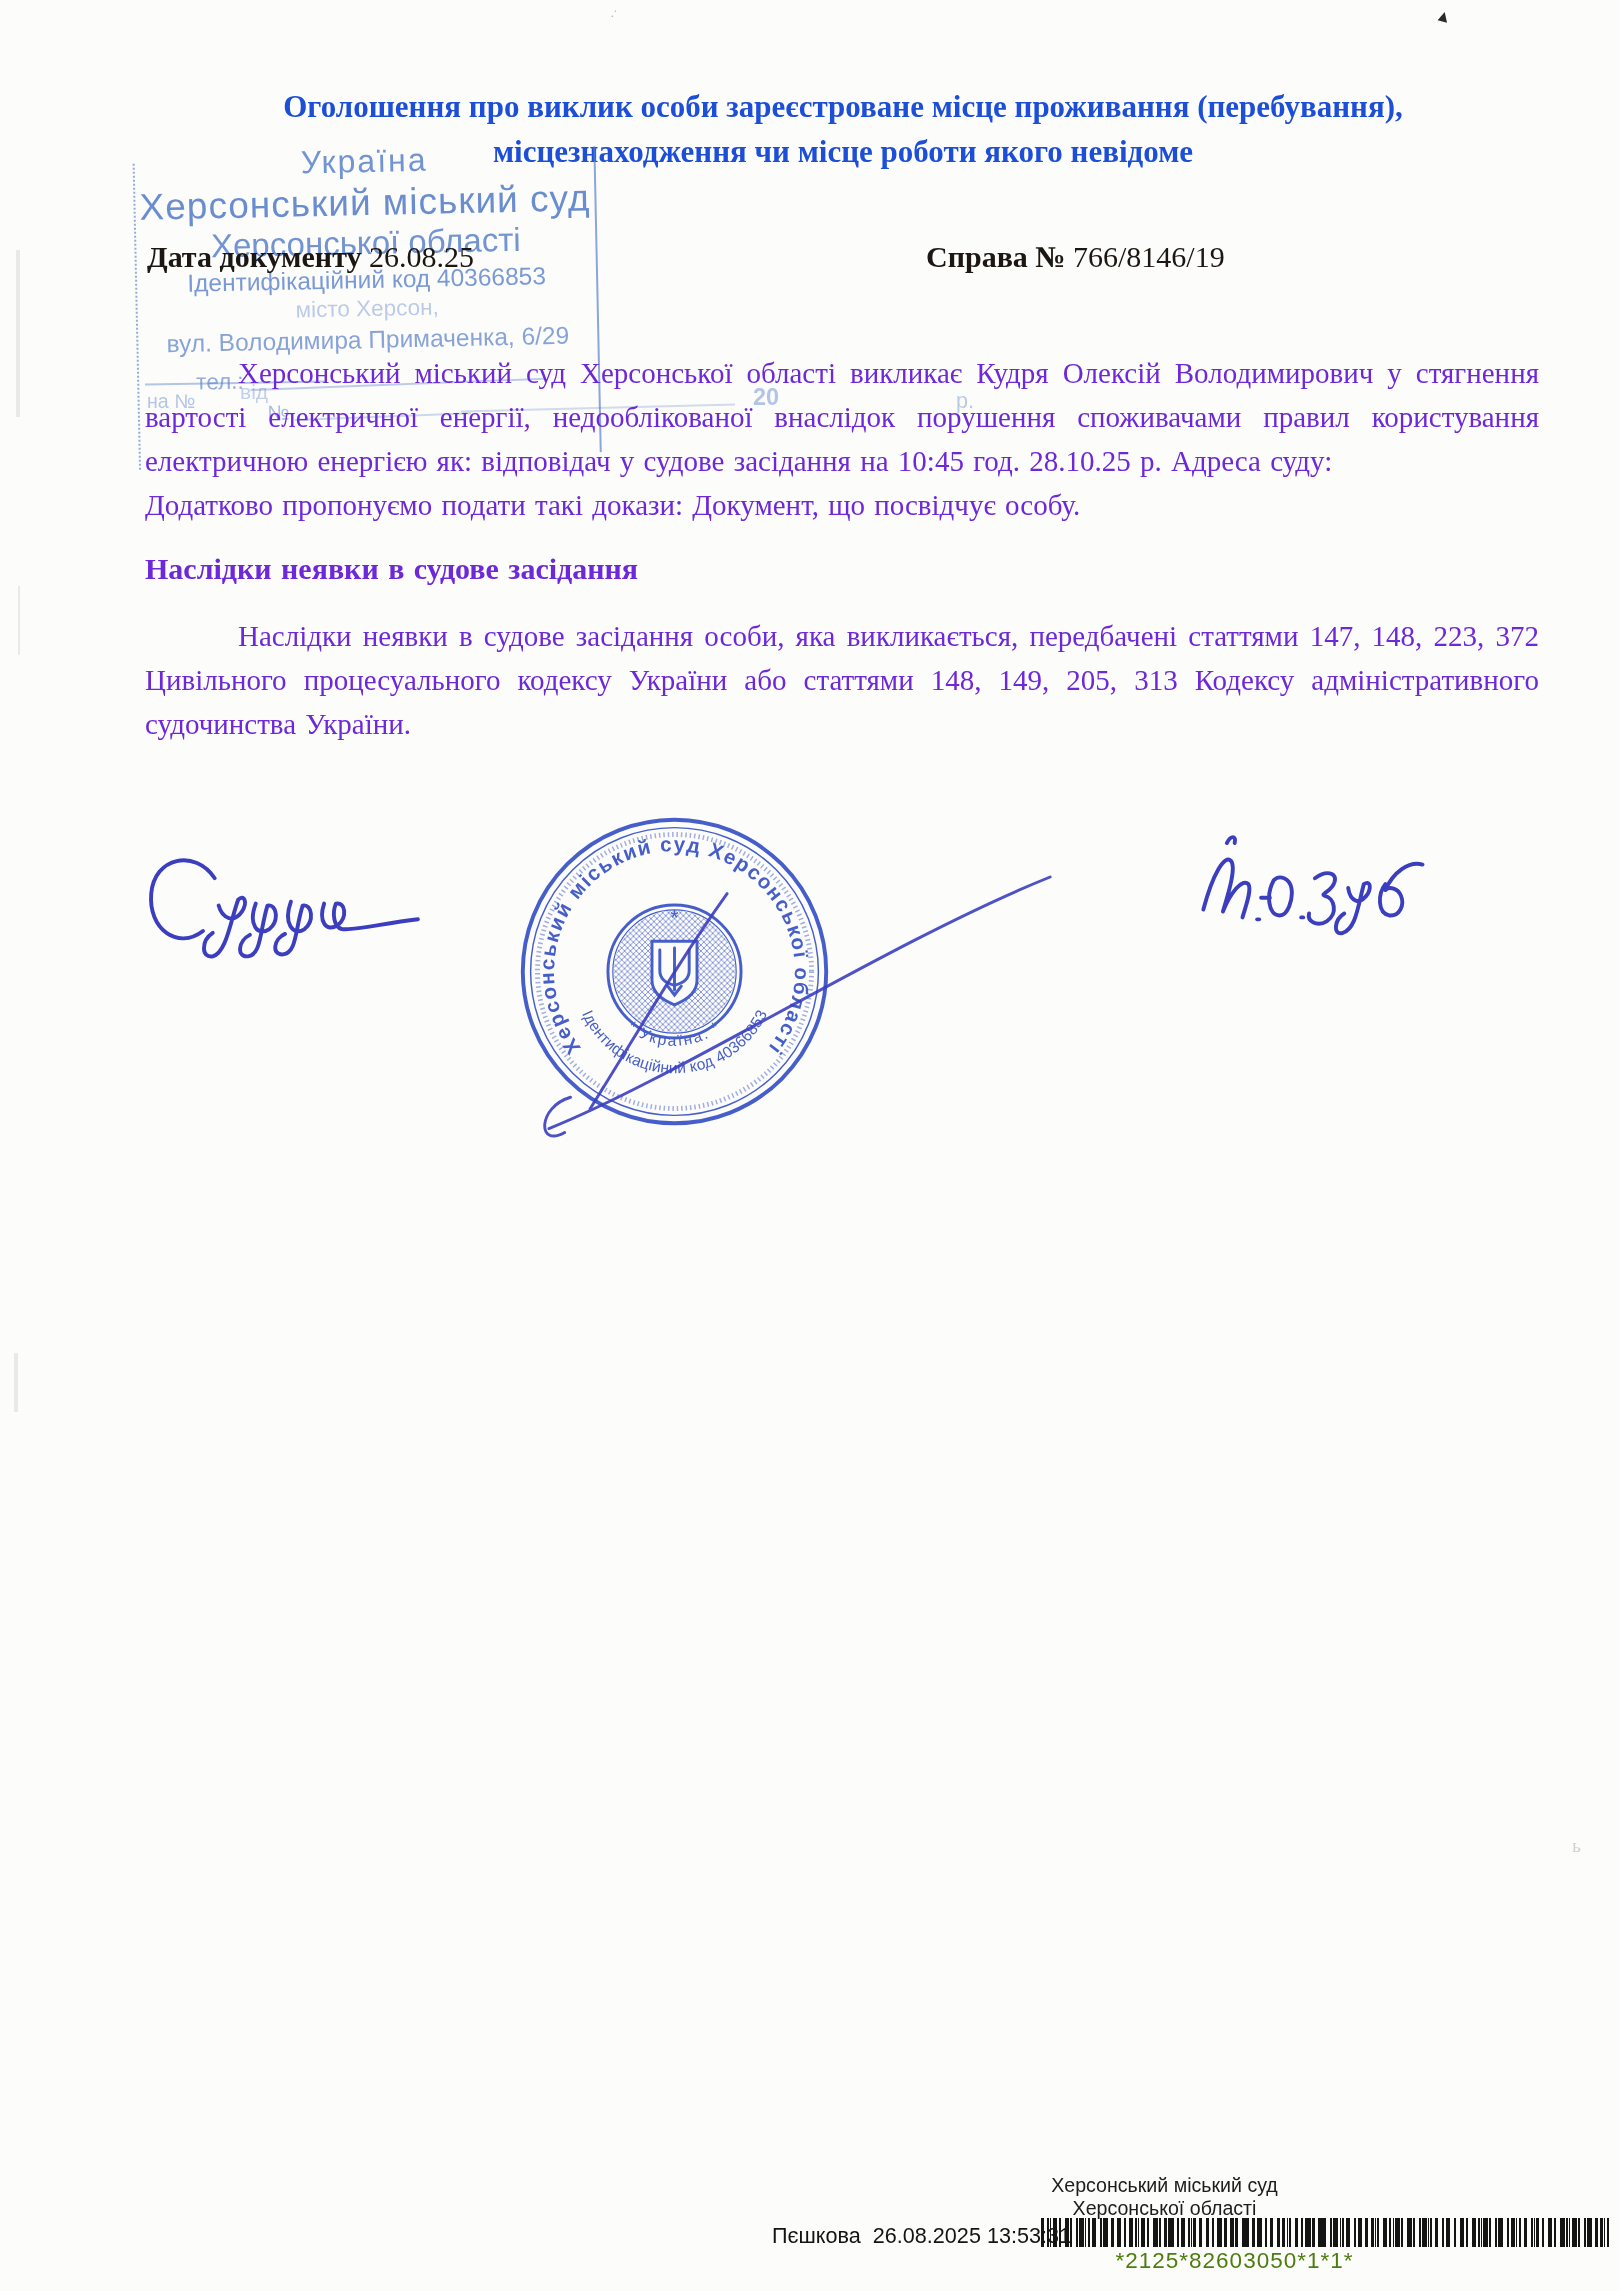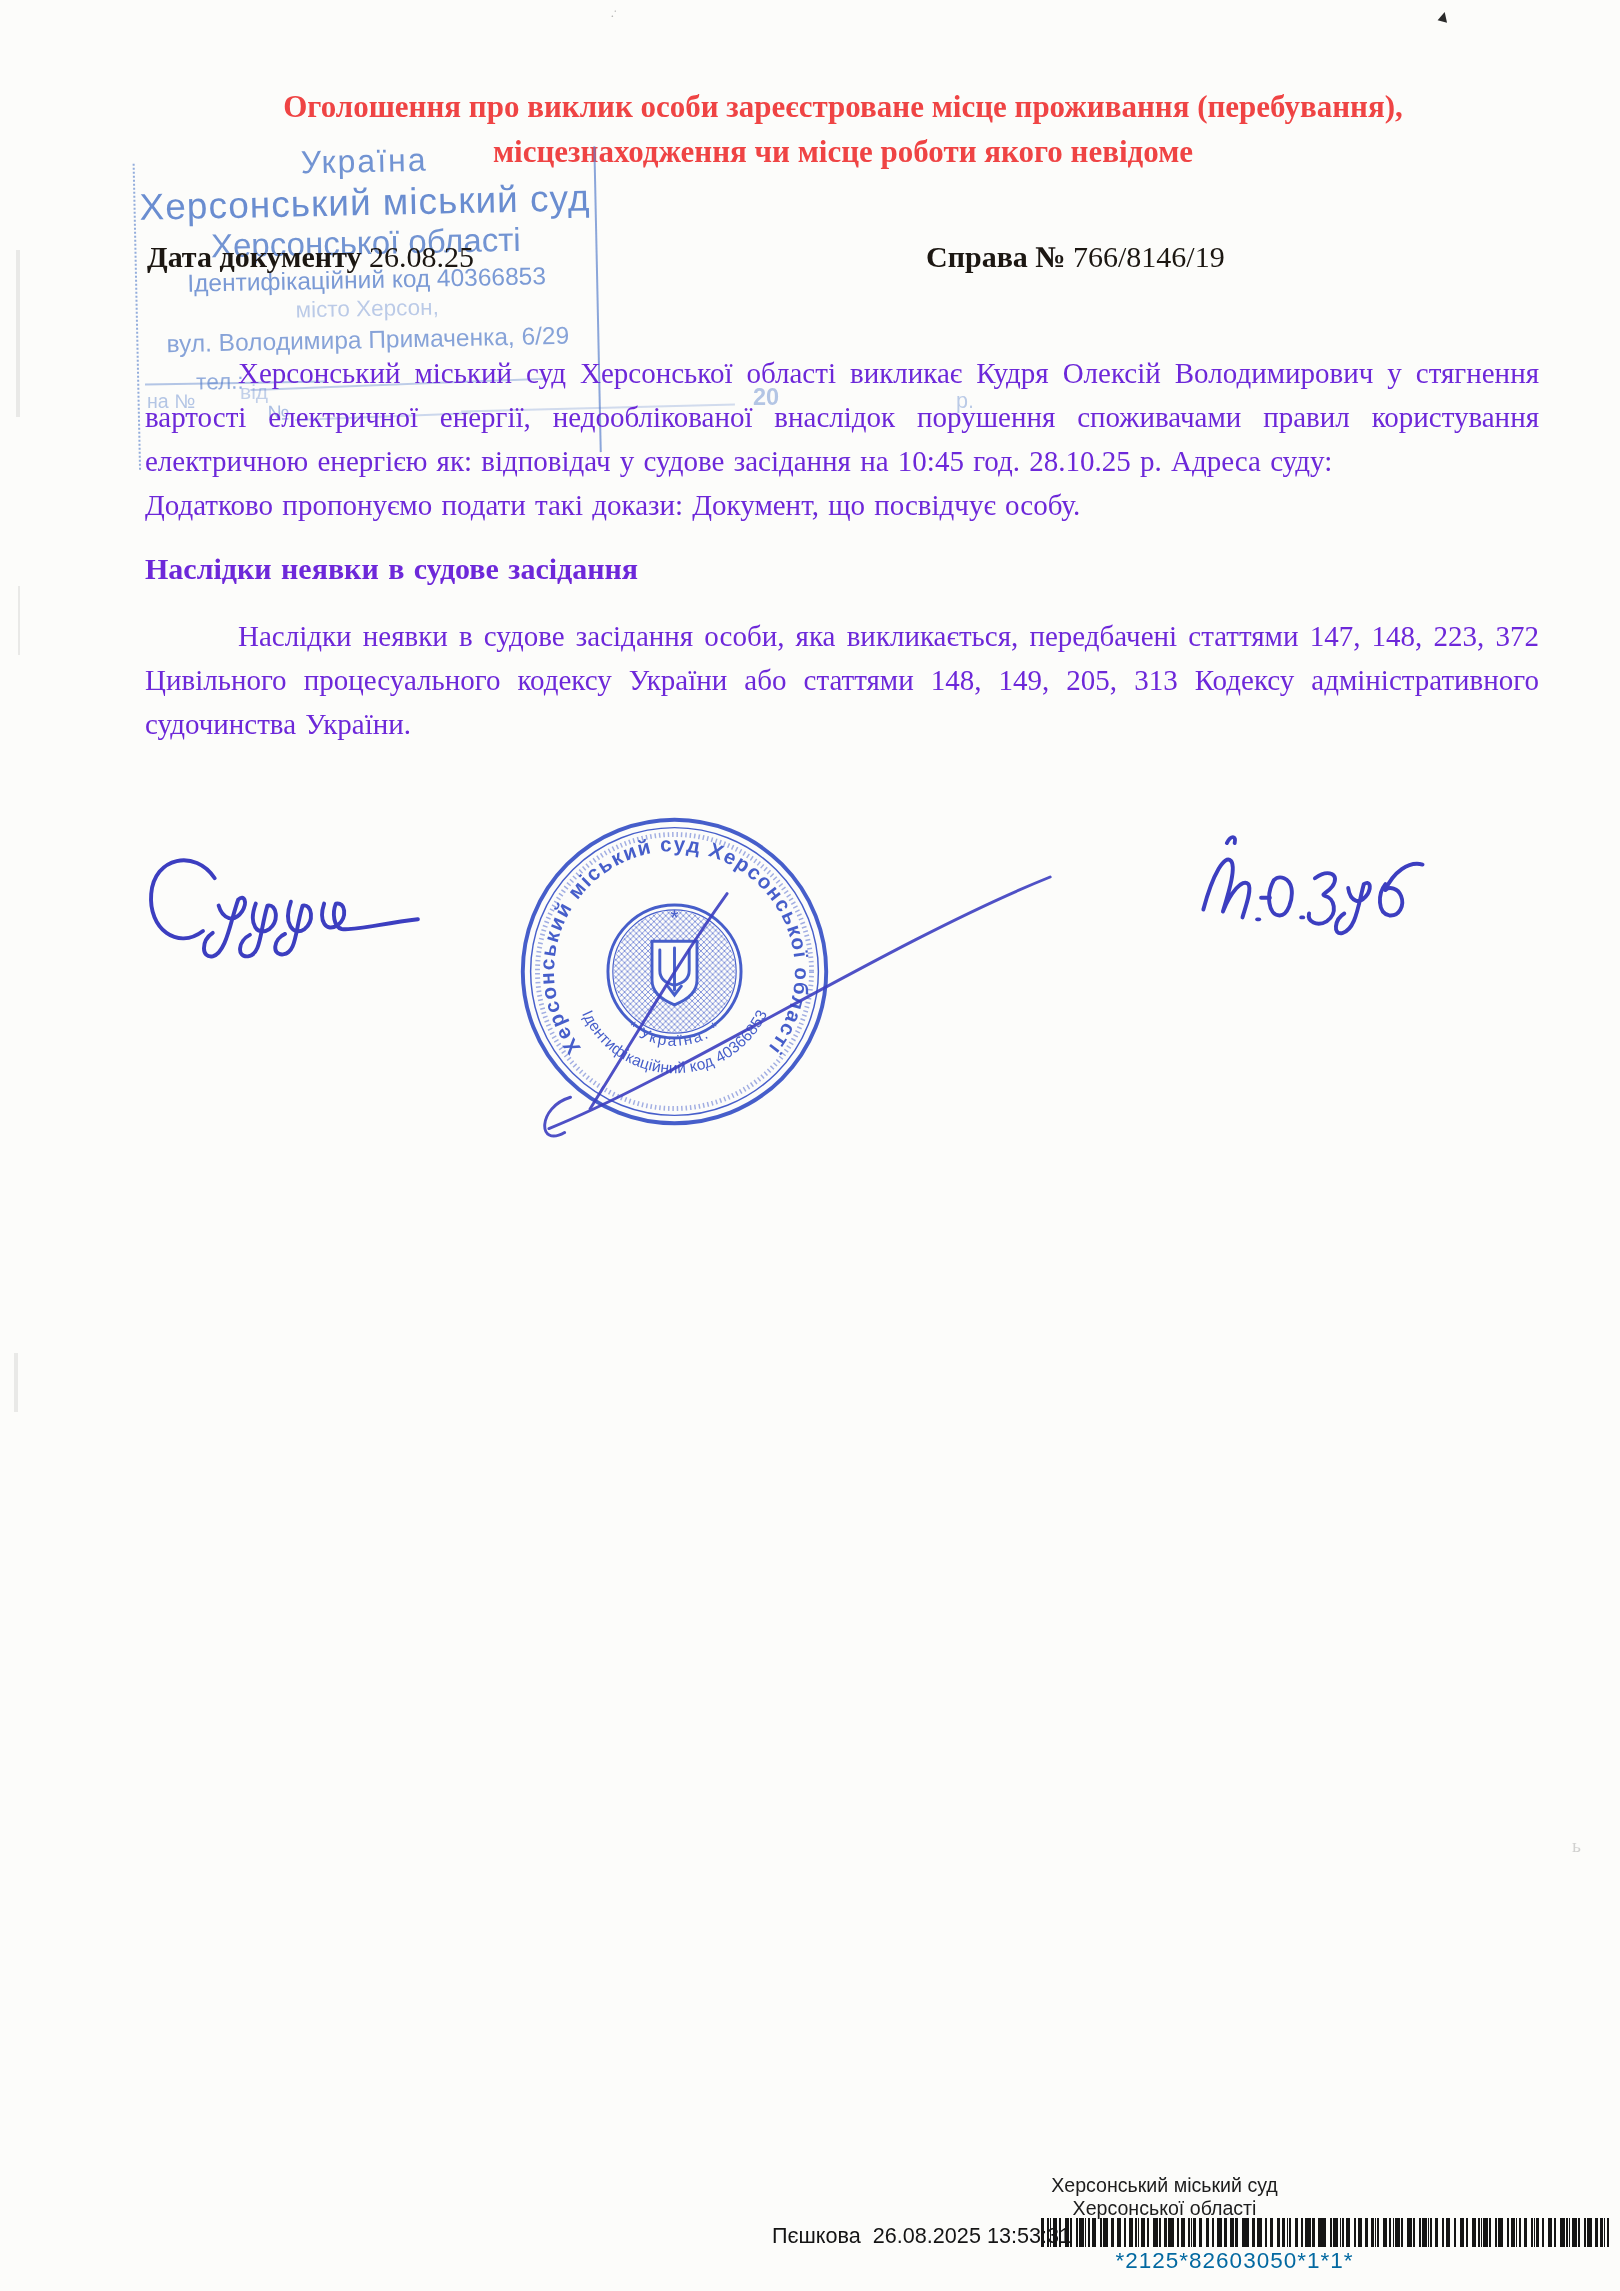--- a/index.html
+++ b/index.html
@@ -5,21 +5,21 @@
   html,body{margin:0;padding:0;background:#e8e8e6;}
   .page{
     position:relative;width:1620px;height:2292px;margin:0 auto;
     background:#fcfcfa;overflow:hidden;
     font-family:"Liberation Serif",serif;color:#221f1b;
   }
   .abs{position:absolute;}
 
   
   .title{left:162px;top:84px;width:1362px;text-align:center;
-    font-weight:bold;font-size:31px;line-height:45px;color:#ef4444;}
+    font-weight:bold;font-size:31px;line-height:45px;color:#1d4ed8;}
 
   
   .stamp{left:135px;top:143px;width:463px;height:263px;
     transform:rotate(-1.2deg);color:#5b82cc;text-align:center;
     font-family:"Liberation Sans",sans-serif;pointer-events:none;}
   .stamp .edge-l{position:absolute;left:0;top:15.7px;bottom:-59px;width:0;
     border-left:2.9px dotted rgba(91,130,204,.65);}
   .stamp .edge-r{position:absolute;right:0;top:7.8px;bottom:-51px;width:0;
     border-right:2.9px solid rgba(91,130,204,.7);}
   .st-l1{font-size:32px;letter-spacing:2px;opacity:.85;}
@@ -57,21 +57,21 @@
   .foot-court{left:980px;top:2174px;width:369px;text-align:center;
     font-family:"Liberation Sans",sans-serif;font-size:19.6px;line-height:22.5px;color:#1d1d1d;}
   .foot-op{left:772px;top:2223px;font-family:"Liberation Sans",sans-serif;
     font-size:21.6px;color:#141414;white-space:nowrap;}
   .barcode{left:1041px;top:2218px;width:572px;height:29px;
     background-image:
       repeating-linear-gradient(90deg,#141414 0 2px,transparent 2px 5.9px),
       repeating-linear-gradient(90deg,#141414 0 2.9px,transparent 2.9px 12.7px),
       repeating-linear-gradient(90deg,#141414 0 1px,transparent 1px 8.8px);}
   .barcode-text{left:1019px;top:2248px;width:431px;text-align:center;
-    font-family:"Liberation Sans",sans-serif;font-size:22.5px;letter-spacing:1px;color:#0369a1;}
+    font-family:"Liberation Sans",sans-serif;font-size:22.5px;letter-spacing:1px;color:#4d7c0f;}
 
   
   .artifact{color:#2a2a2a;pointer-events:none;}
   .edge-mark{background:rgba(120,120,120,.14);}
 </style>
 </head>
 <body>
 
 <div class="page">
 

